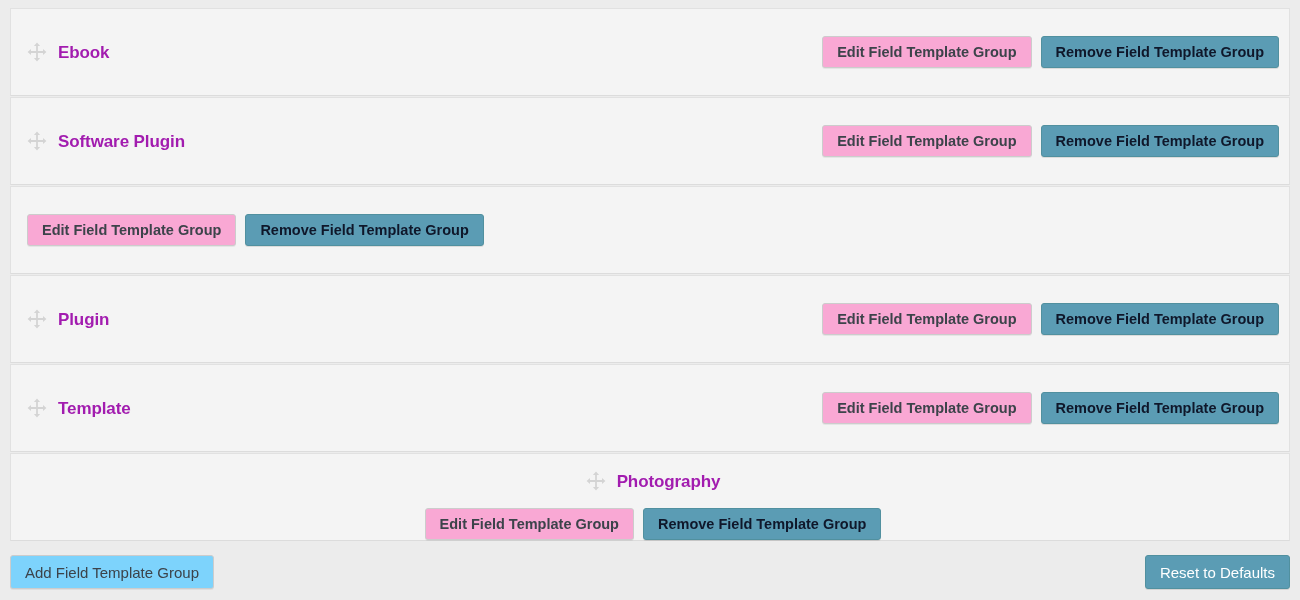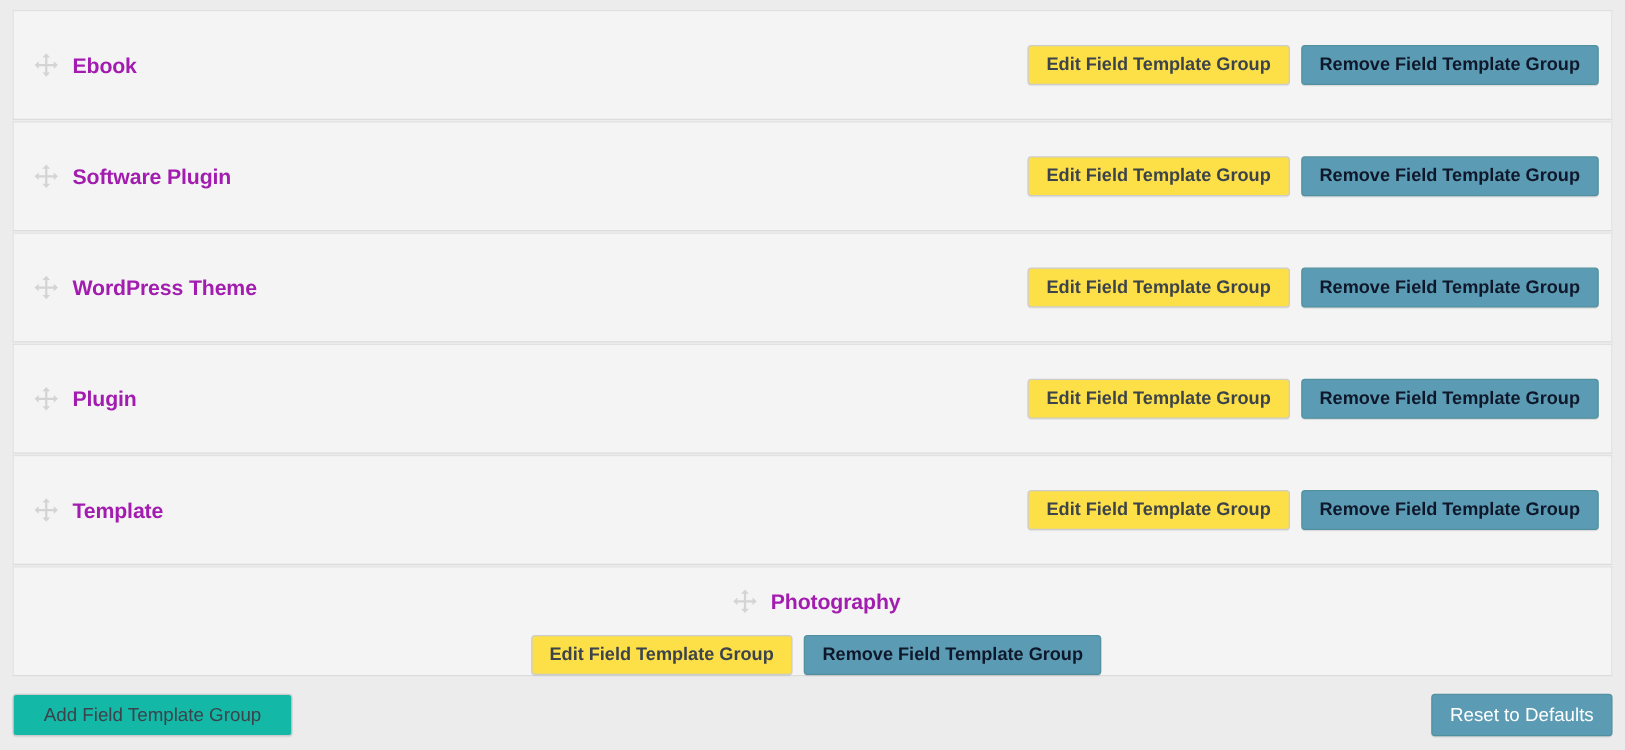--- a/index.html
+++ b/index.html
@@ -91,21 +91,21 @@
     white-space: nowrap;
     display: inline-flex;
     align-items: center;
     justify-content: center;
     padding: 0 14px;
     height: 32px;
     text-decoration: none;
   }
 
   .btn-secondary {
-    background: #fde047;
+    background: #f9a8d4;
     border: 1px solid #ccc;
     color: #3c434a;
     box-shadow: 0 1px 0 rgba(0,0,0,0.06);
   }
 
   .btn-primary {
     background: #5b9cb4;
     border: 1px solid #51909f;
     color: #0f172a;
     box-shadow: 0 1px 0 rgba(0,0,0,0.10);
@@ -117,27 +117,27 @@
     left: 10px;
     right: 10px;
     bottom: 11px;
     height: 34px;
     display: flex;
     align-items: center;
     justify-content: space-between;
   }
 
   .btn-add {
-    background: #14b8a6;
+    background: #7dd3fc;
     border: 1px solid #ccc;
     color: #3c434a;
     font-weight: normal;
     font-size: 15px;
     height: 34px;
-    padding: 0 24px;
+    padding: 0 14px;
     border-radius: 3px;
     box-shadow: 0 1px 0 rgba(0,0,0,0.06);
   }
 
   .btn-reset {
     background: #5b9cb4;
     border: 1px solid #51909f;
     color: #ffffff;
     font-weight: normal;
     font-size: 15px;
@@ -177,28 +177,20 @@
       </span>
       <span class="group-title">Software Plugin</span>
     </div>
     <div class="row-actions">
       <button class="btn btn-secondary">Edit Field Template Group</button>
       <button class="btn btn-primary">Remove Field Template Group</button>
     </div>
   </div>
 
   <div class="group-row">
-    <div class="row-left">
-      <span class="drag-handle" title="move-icon">
-        <svg width="20" height="20" viewBox="0 0 20 20" aria-hidden="true">
-          <path fill="#cfcfcf" d="M10 0.6 L13.1 4.0 L10.9 4.0 L10.9 9.1 L16.0 9.1 L16.0 6.9 L19.4 10 L16.0 13.1 L16.0 10.9 L10.9 10.9 L10.9 16.0 L13.1 16.0 L10 19.4 L6.9 16.0 L9.1 16.0 L9.1 10.9 L4.0 10.9 L4.0 13.1 L0.6 10 L4.0 6.9 L4.0 9.1 L9.1 9.1 L9.1 4.0 L6.9 4.0 Z"></path>
-        </svg>
-      </span>
-      <span class="group-title">WordPress Theme</span>
-    </div>
     <div class="row-actions">
       <button class="btn btn-secondary">Edit Field Template Group</button>
       <button class="btn btn-primary">Remove Field Template Group</button>
     </div>
   </div>
 
   <div class="group-row">
     <div class="row-left">
       <span class="drag-handle" title="move-icon">
         <svg width="20" height="20" viewBox="0 0 20 20" aria-hidden="true">

